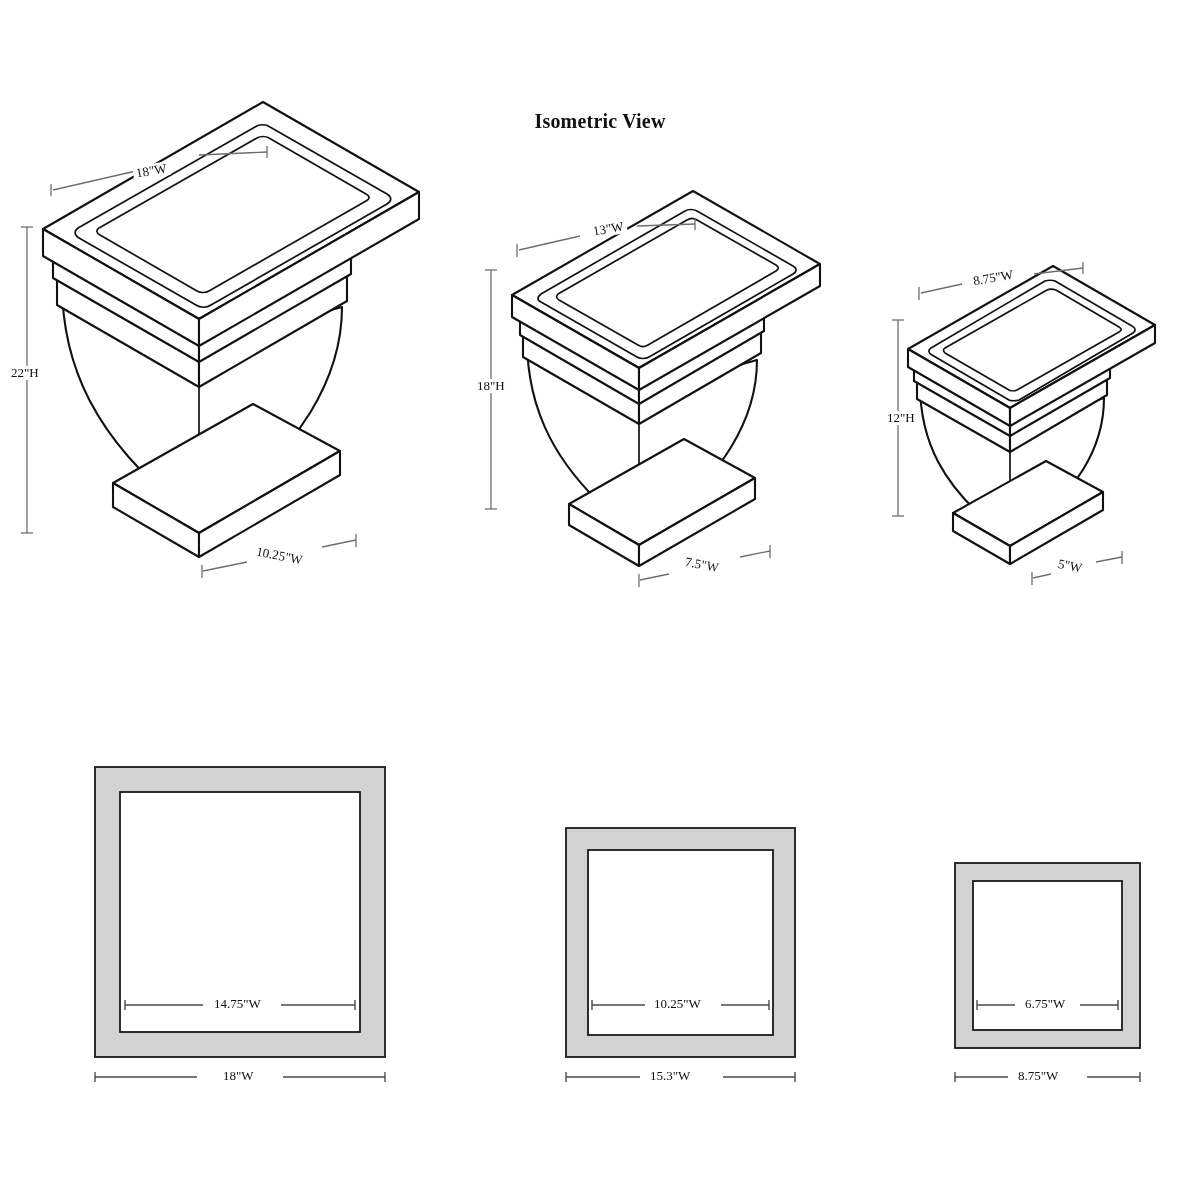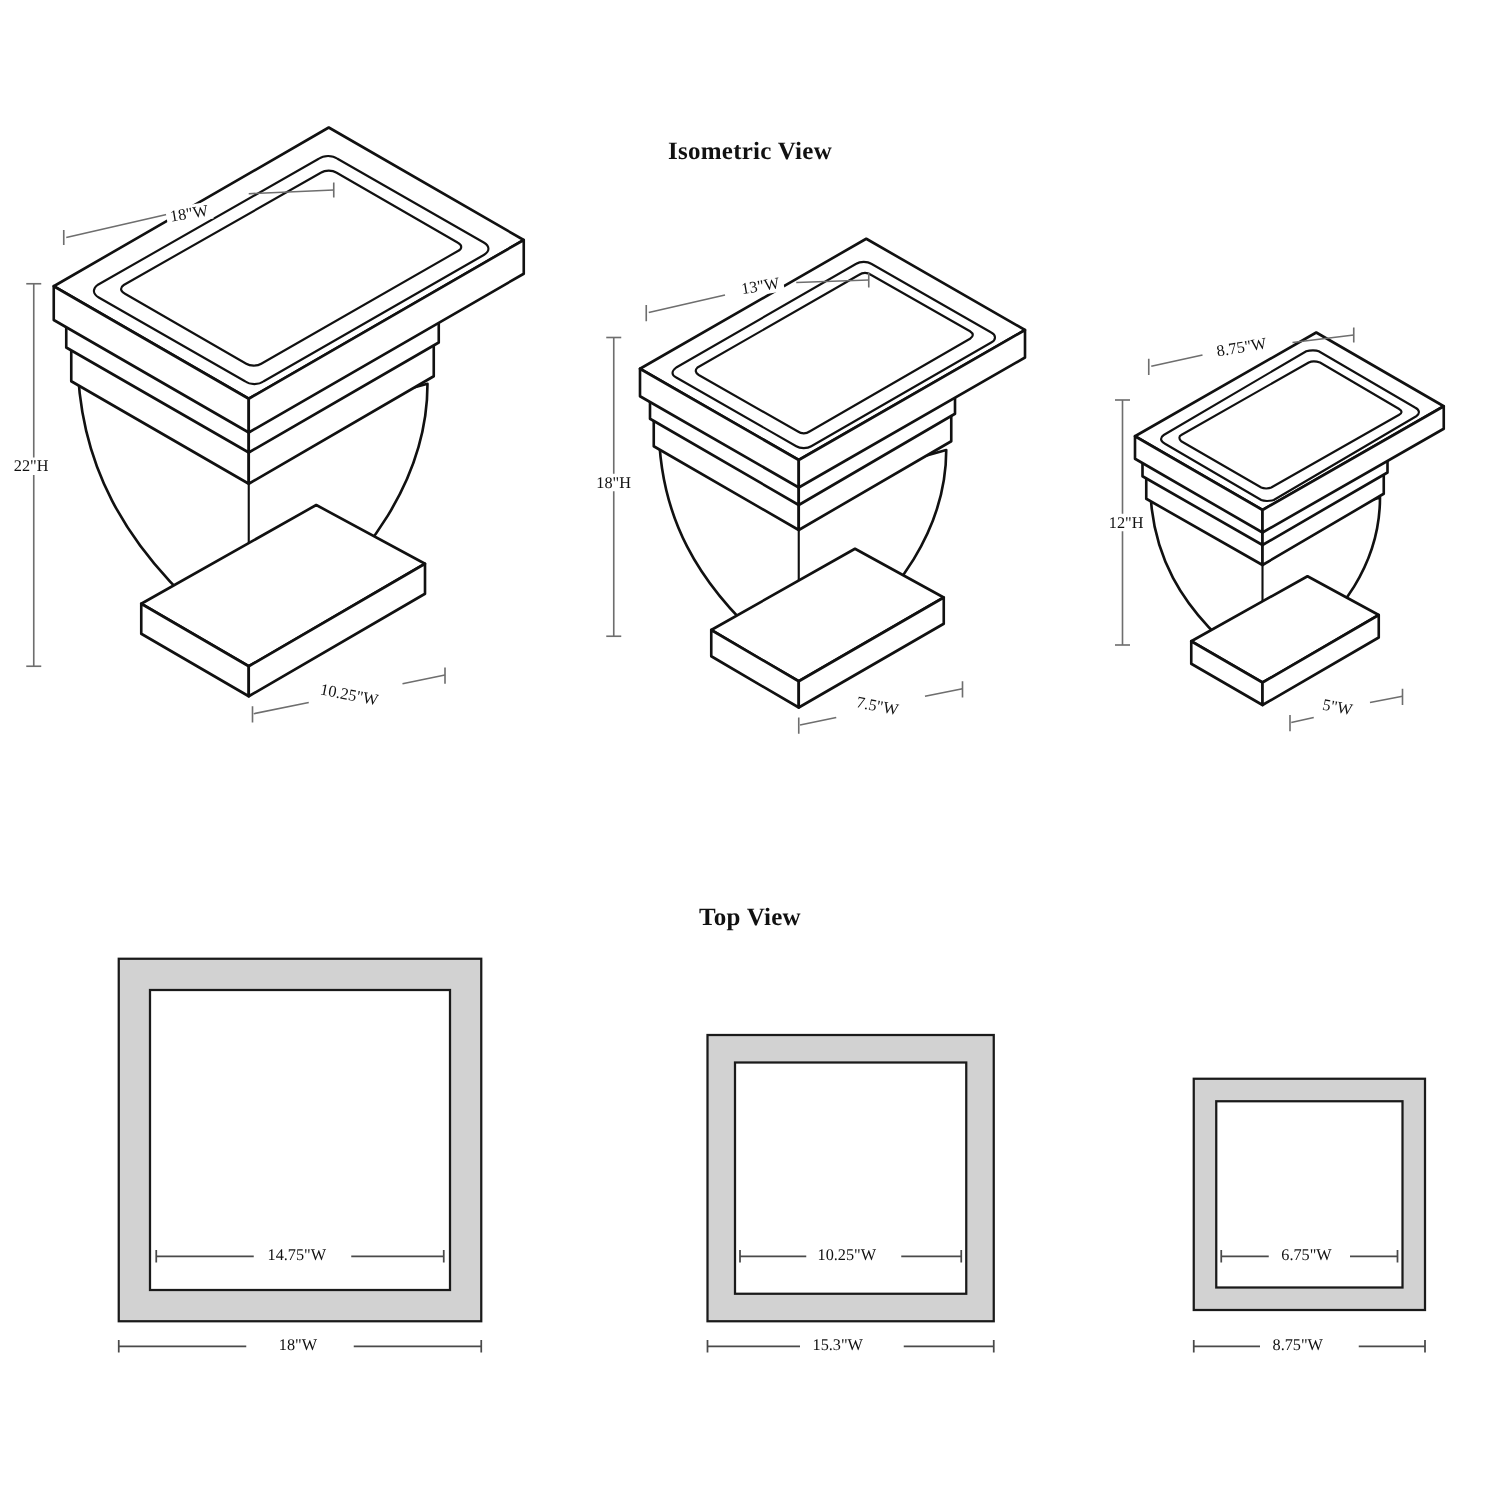--- a/index.html
+++ b/index.html
@@ -49,21 +49,20 @@
   .dimlabel.rot-base { transform: rotate(11deg); transform-origin: center center; }
   svg { display: block; }
 </style>
 </head>
 <body>
 
 <div id="sheet">
 
   <div class="section-title" id="iso-title">Isometric View</div>
 
-  <div class="section-title" id="top-title">Top View</div>
 
   <svg id="iso-svg" width="1200" height="620" viewBox="0 0 1200 620" style="position:absolute;left:0;top:0;">
     <defs>
       <style>
         .ol { fill:#ffffff; stroke:#111111; stroke-width:2.1; stroke-linejoin:round; stroke-linecap:round; }
         .ol-thin { fill:none; stroke:#111111; stroke-width:1.7; stroke-linejoin:round; stroke-linecap:round; }
         .dim { fill:none; stroke:#6e6e6e; stroke-width:1.3; stroke-linecap:butt; }
       </style>
     </defs>
 

